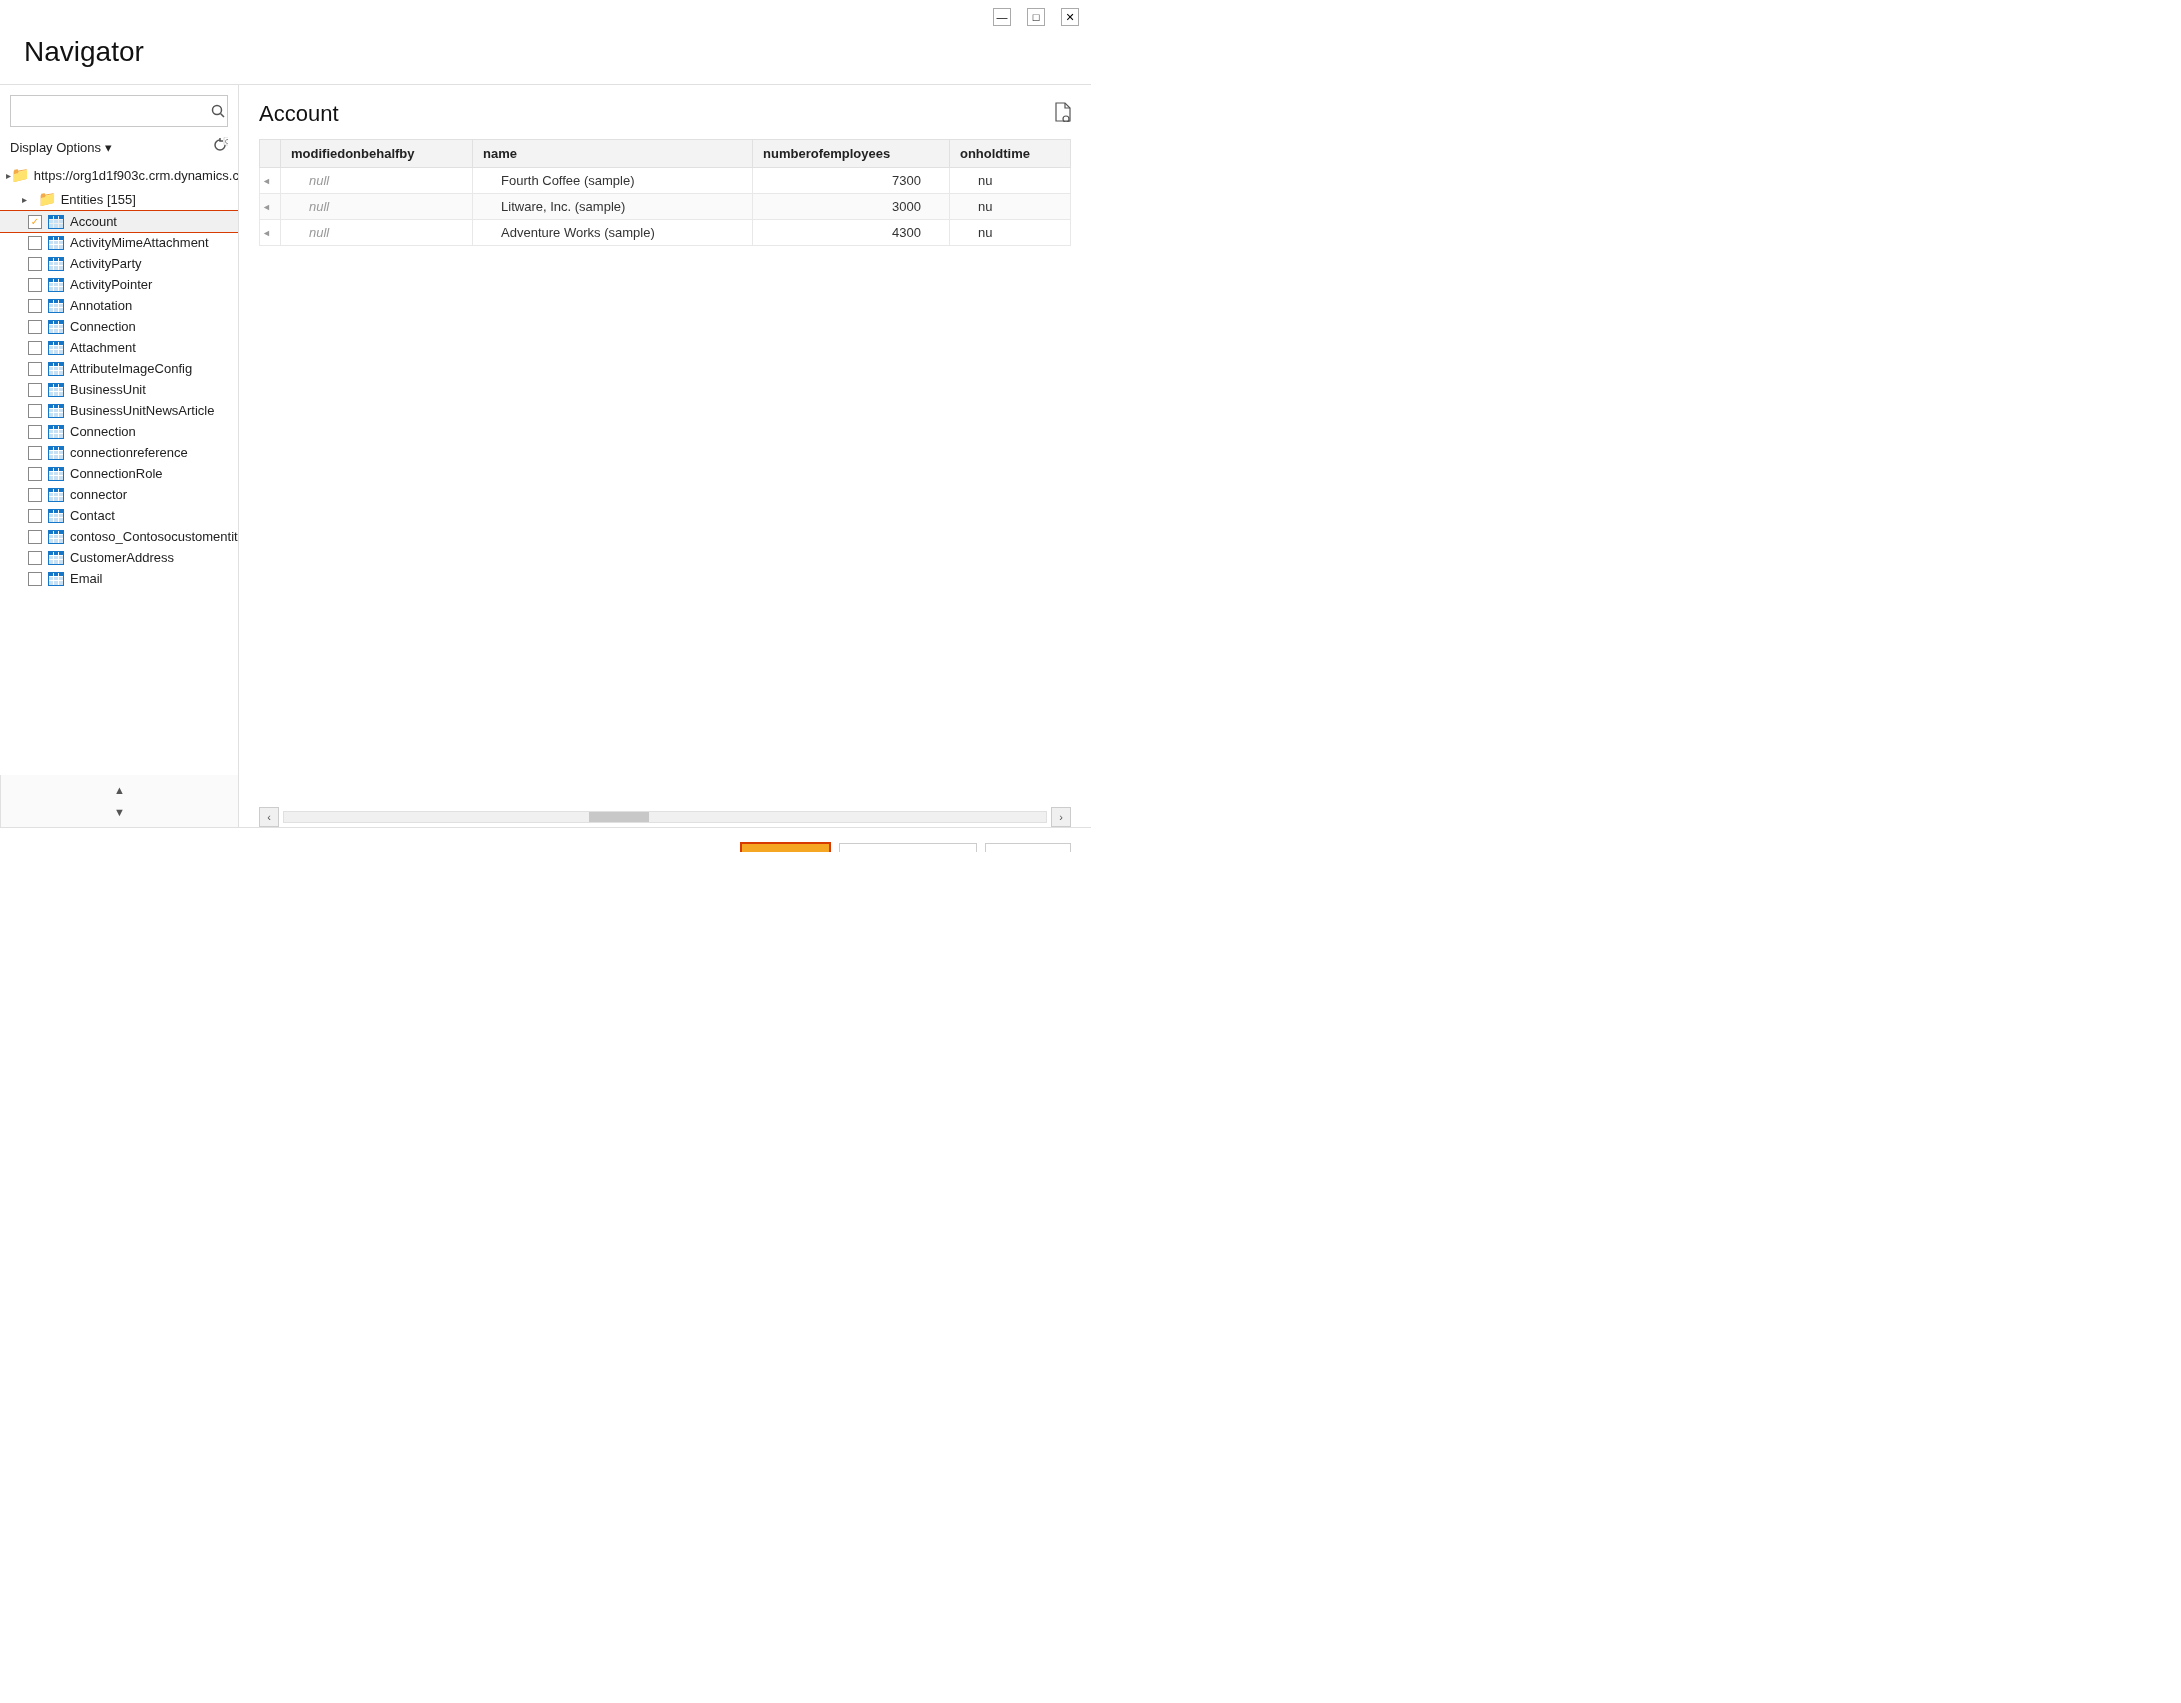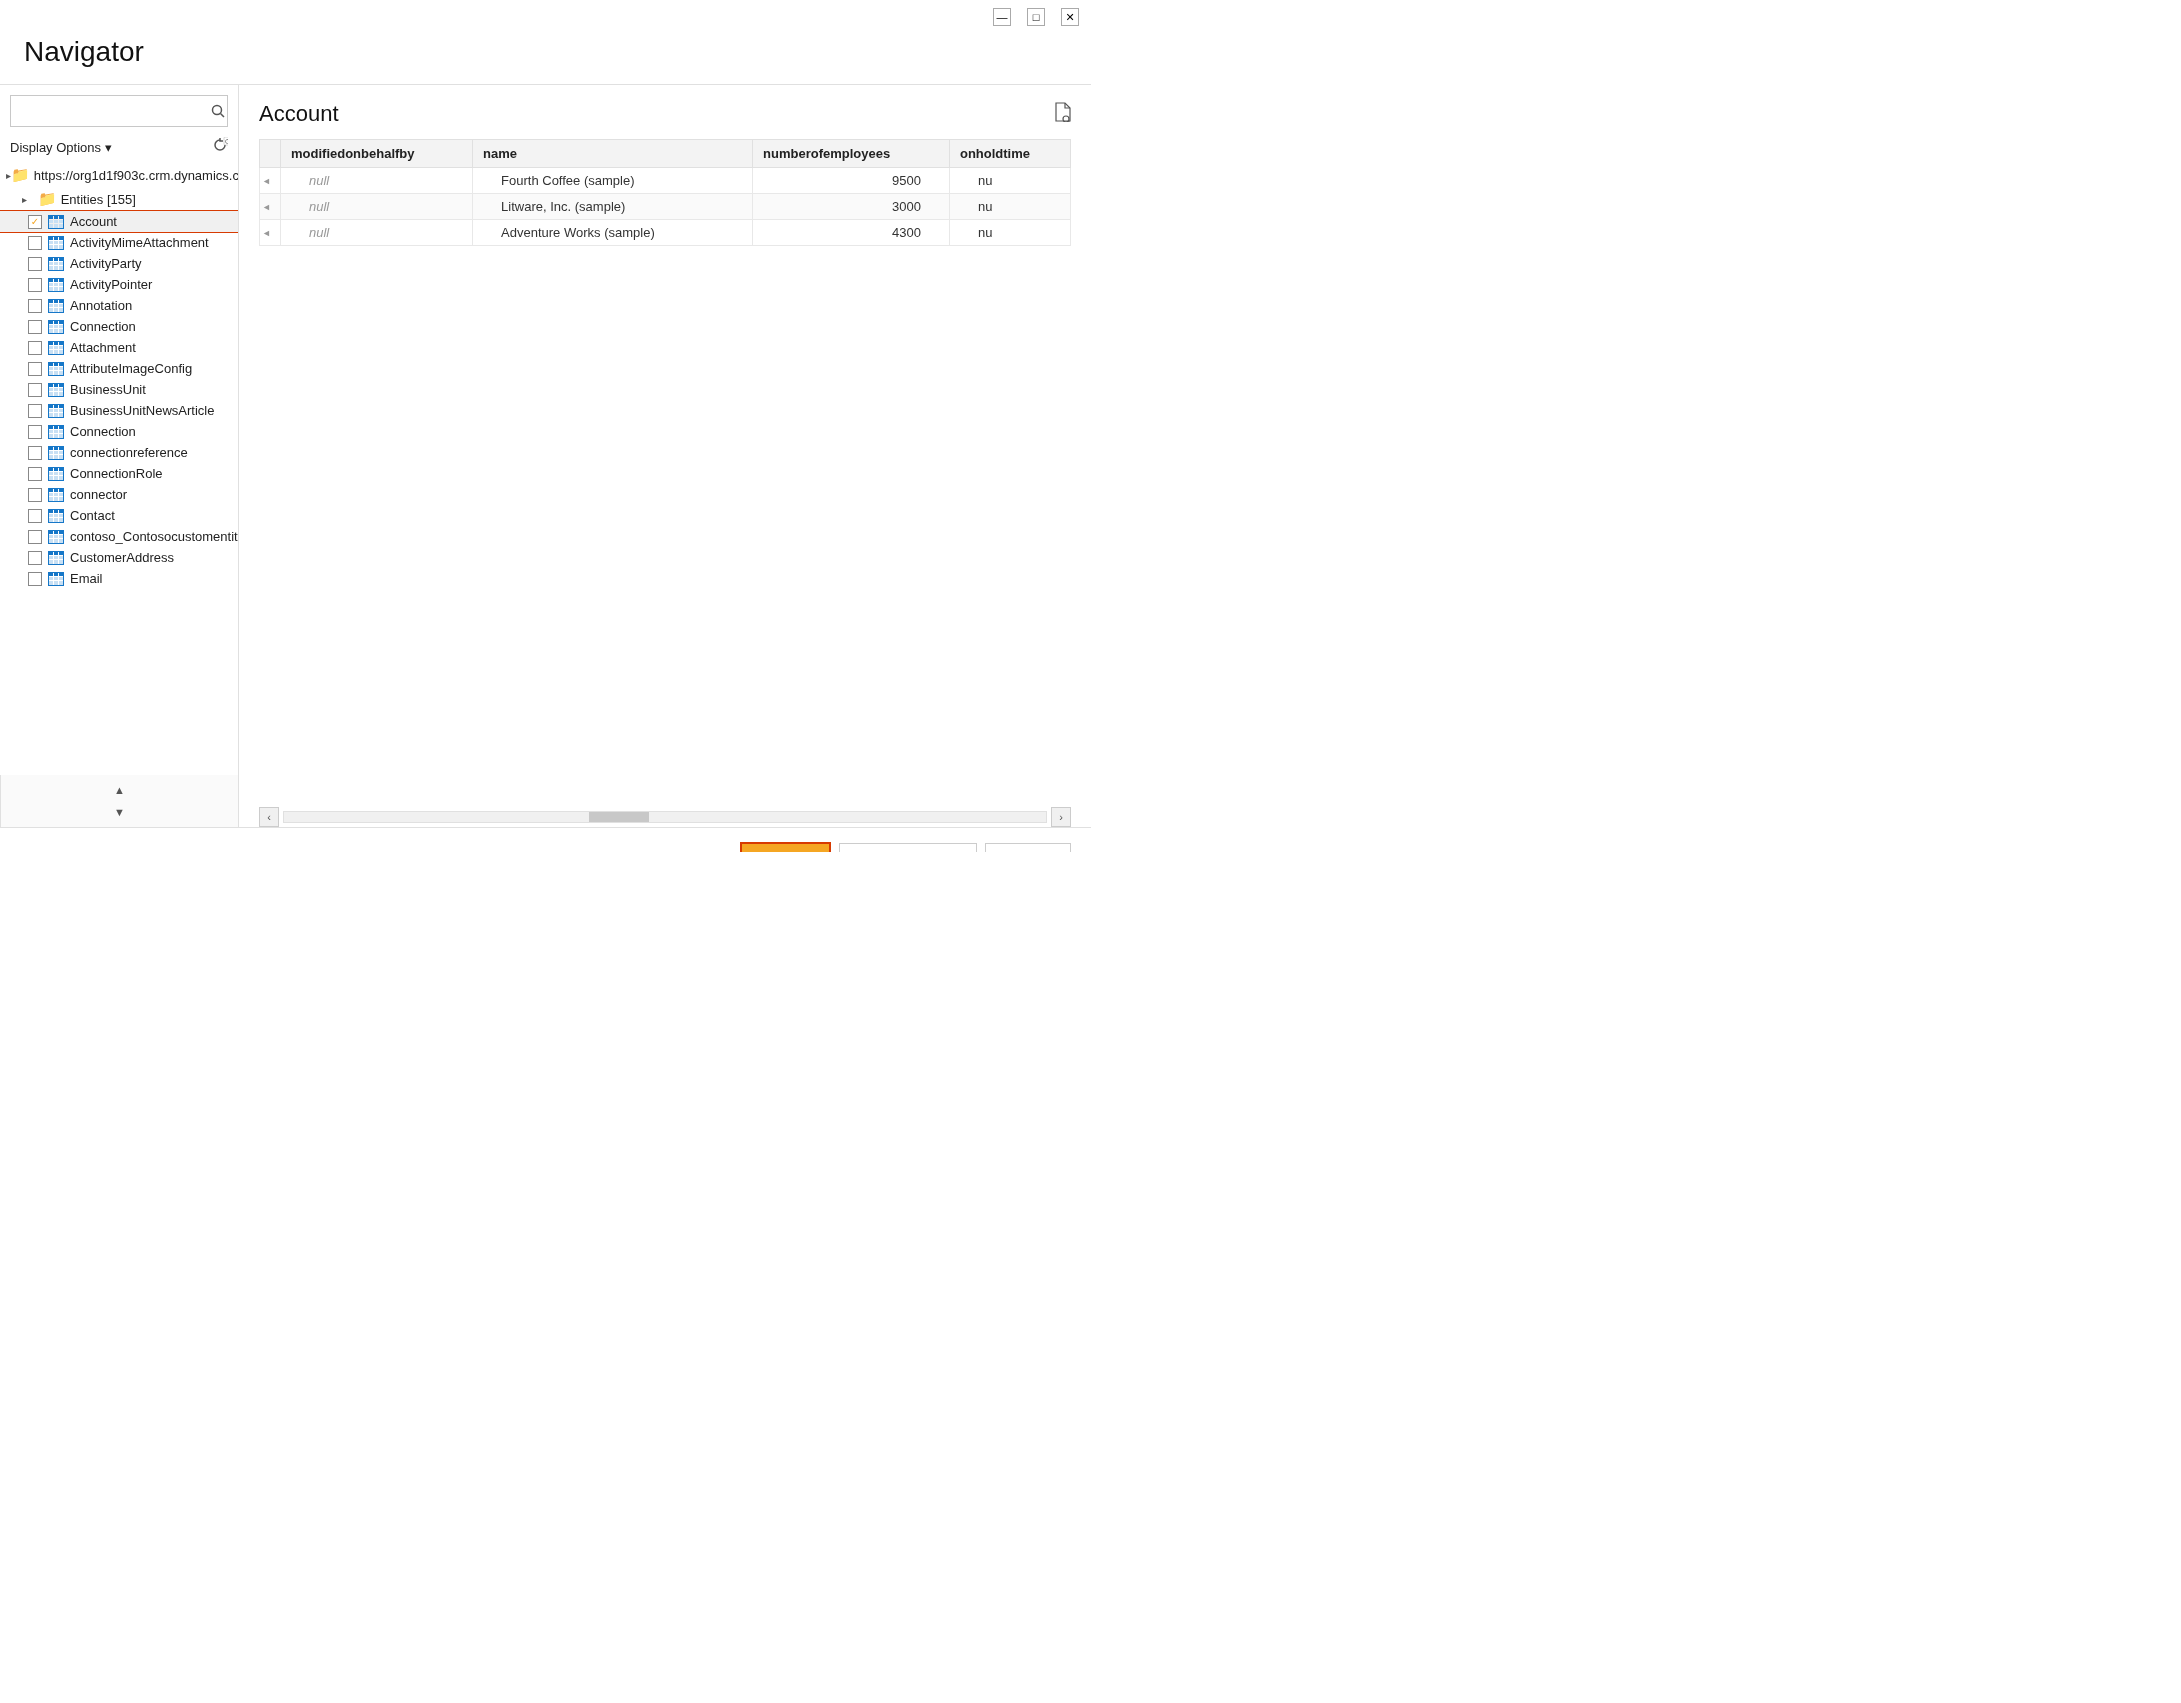--- a/index.html
+++ b/index.html
@@ -679,21 +679,21 @@
               <th>name</th>
               <th>numberofemployees</th>
               <th>onholdtime</th>
             </tr>
           </thead>
         <tbody id="table-body">
             <tr>
               <td class="col-narrow" style="color: rgb(153, 153, 153); font-size: 9px;">◄</td>
               <td><span class="null-val">null</span></td>
               <td>Fourth Coffee (sample)</td>
-              <td style="text-align: right;">9500</td>
+              <td style="text-align: right;">7300</td>
               <td>nu</td>
             </tr>
             <tr>
               <td class="col-narrow" style="color: rgb(153, 153, 153); font-size: 9px;">◄</td>
               <td><span class="null-val">null</span></td>
               <td>Litware, Inc. (sample)</td>
               <td style="text-align: right;">3000</td>
               <td>nu</td>
             </tr>
             <tr>

